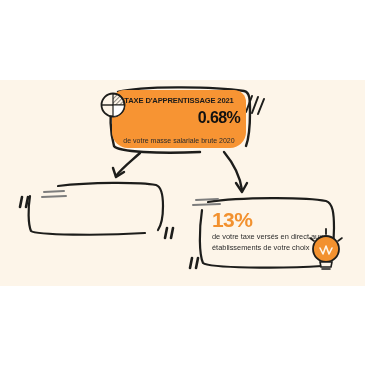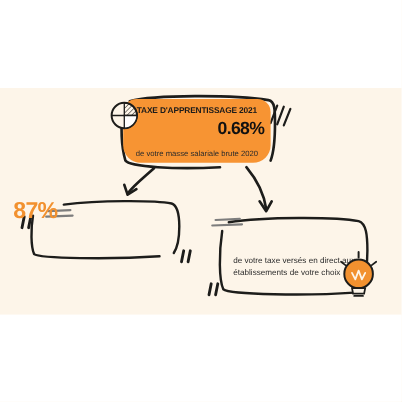--- a/index.html
+++ b/index.html
@@ -198,22 +198,22 @@
     <circle cx="14" cy="14" r="11.5" fill="#fdf5e9" stroke="#1d1d1b" stroke-width="1.8"></circle>
     <path d="M14 14 L14 2.5 A11.5 11.5 0 0 1 25.5 14 Z" fill="url(#hatch)" stroke="#1d1d1b" stroke-width="1.2"></path>
     <path d="M14 14 L25.5 14 A11.5 11.5 0 0 1 14 25.5 Z" fill="#ffffff" stroke="#1d1d1b" stroke-width="1.2"></path>
     <line x1="14" y1="14" x2="2.5" y2="14" stroke="#1d1d1b" stroke-width="1.4"></line>
   </svg>
 
   <div class="top-title">TAXE D'APPRENTISSAGE 2021</div>
   <div class="top-value">0.68%</div>
   <div class="top-sub">de votre masse salariale brute 2020</div>
 
-  <div class="left-pct">87%</div>
-
+
+  <div class="right-pct">13%</div>
   <div class="right-text">de votre taxe versés en direct aux établissements de votre choix</div>
 
   <svg class="bulb-icon" viewBox="0 0 42 46">
 
     <path d="M21 1 L21 6" stroke="#1d1d1b" stroke-width="1.8" stroke-linecap="round" fill="none"></path>
     <path d="M5 10 L9 13" stroke="#1d1d1b" stroke-width="1.6" stroke-linecap="round" fill="none"></path>
     <path d="M37 10 L33 13" stroke="#1d1d1b" stroke-width="1.6" stroke-linecap="round" fill="none"></path>
 
     <circle cx="21" cy="21" r="13" fill="#f2912f" stroke="#1d1d1b" stroke-width="1.8"></circle>
 

